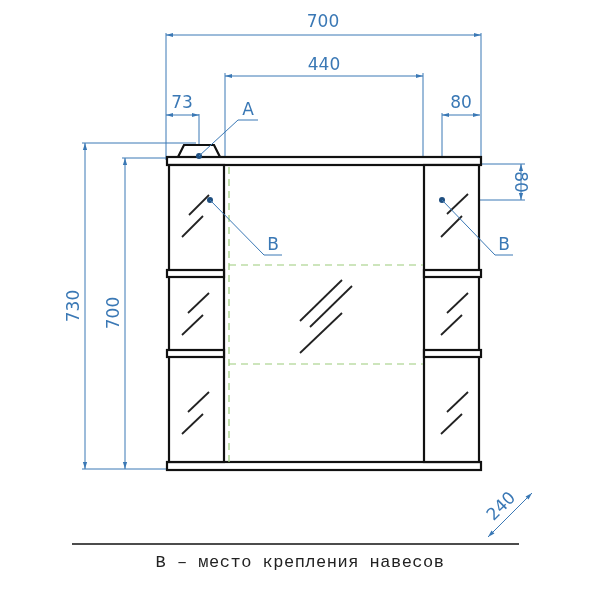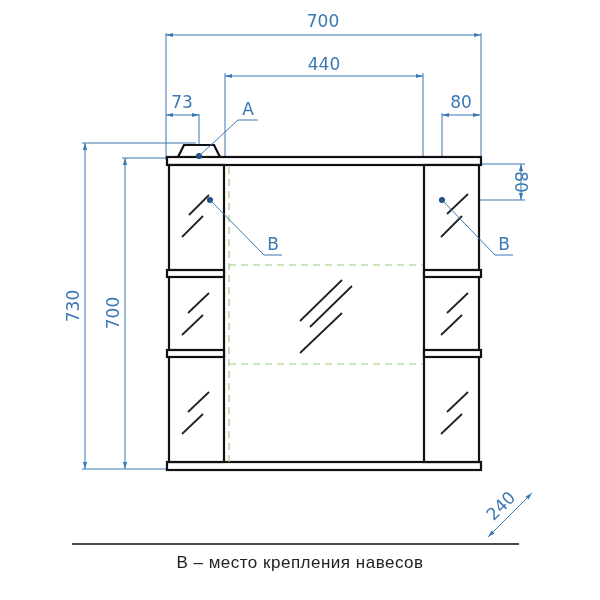--- a/index.html
+++ b/index.html
@@ -1,21 +1,21 @@
 <!DOCTYPE html>
 <html><head>
 <meta charset="utf-8">
 <style>
   html, body { margin: 0; padding: 0; background: #ffffff; }
   body { width: 600px; height: 600px; position: relative; overflow: hidden; }
   svg { position: absolute; left: 0; top: 0; }
   .dim-text { font-family: "DejaVu Sans", sans-serif; font-size: 17px; fill: #3a78b5; }
   .label-text { font-family: "DejaVu Sans", sans-serif; font-size: 17px; fill: #3a78b5; }
   .caption { position: absolute; left: 0; width: 600px; top: 553px; text-align: center;
-             font-family: Liberation Sans, sans-serif; font-size: 17px; color: #222; letter-spacing: 0.5px; }
+             font-family: Liberation Mono, monospace; font-size: 17px; color: #222; letter-spacing: 0.5px; }
   .dim { stroke: #3a78b5; stroke-width: 1; fill: none; }
   .obj { stroke: #111; stroke-width: 2.2; fill: #fff; }
   .glass { stroke: #222; stroke-width: 1.8; }
   .hidden { stroke: #9ccc7a; stroke-width: 1.2; stroke-dasharray: 7 5; fill: none; }
 </style>
 </head>
 <body>
 
 <svg width="600" height="600" viewBox="0 0 600 600">
   <defs>

